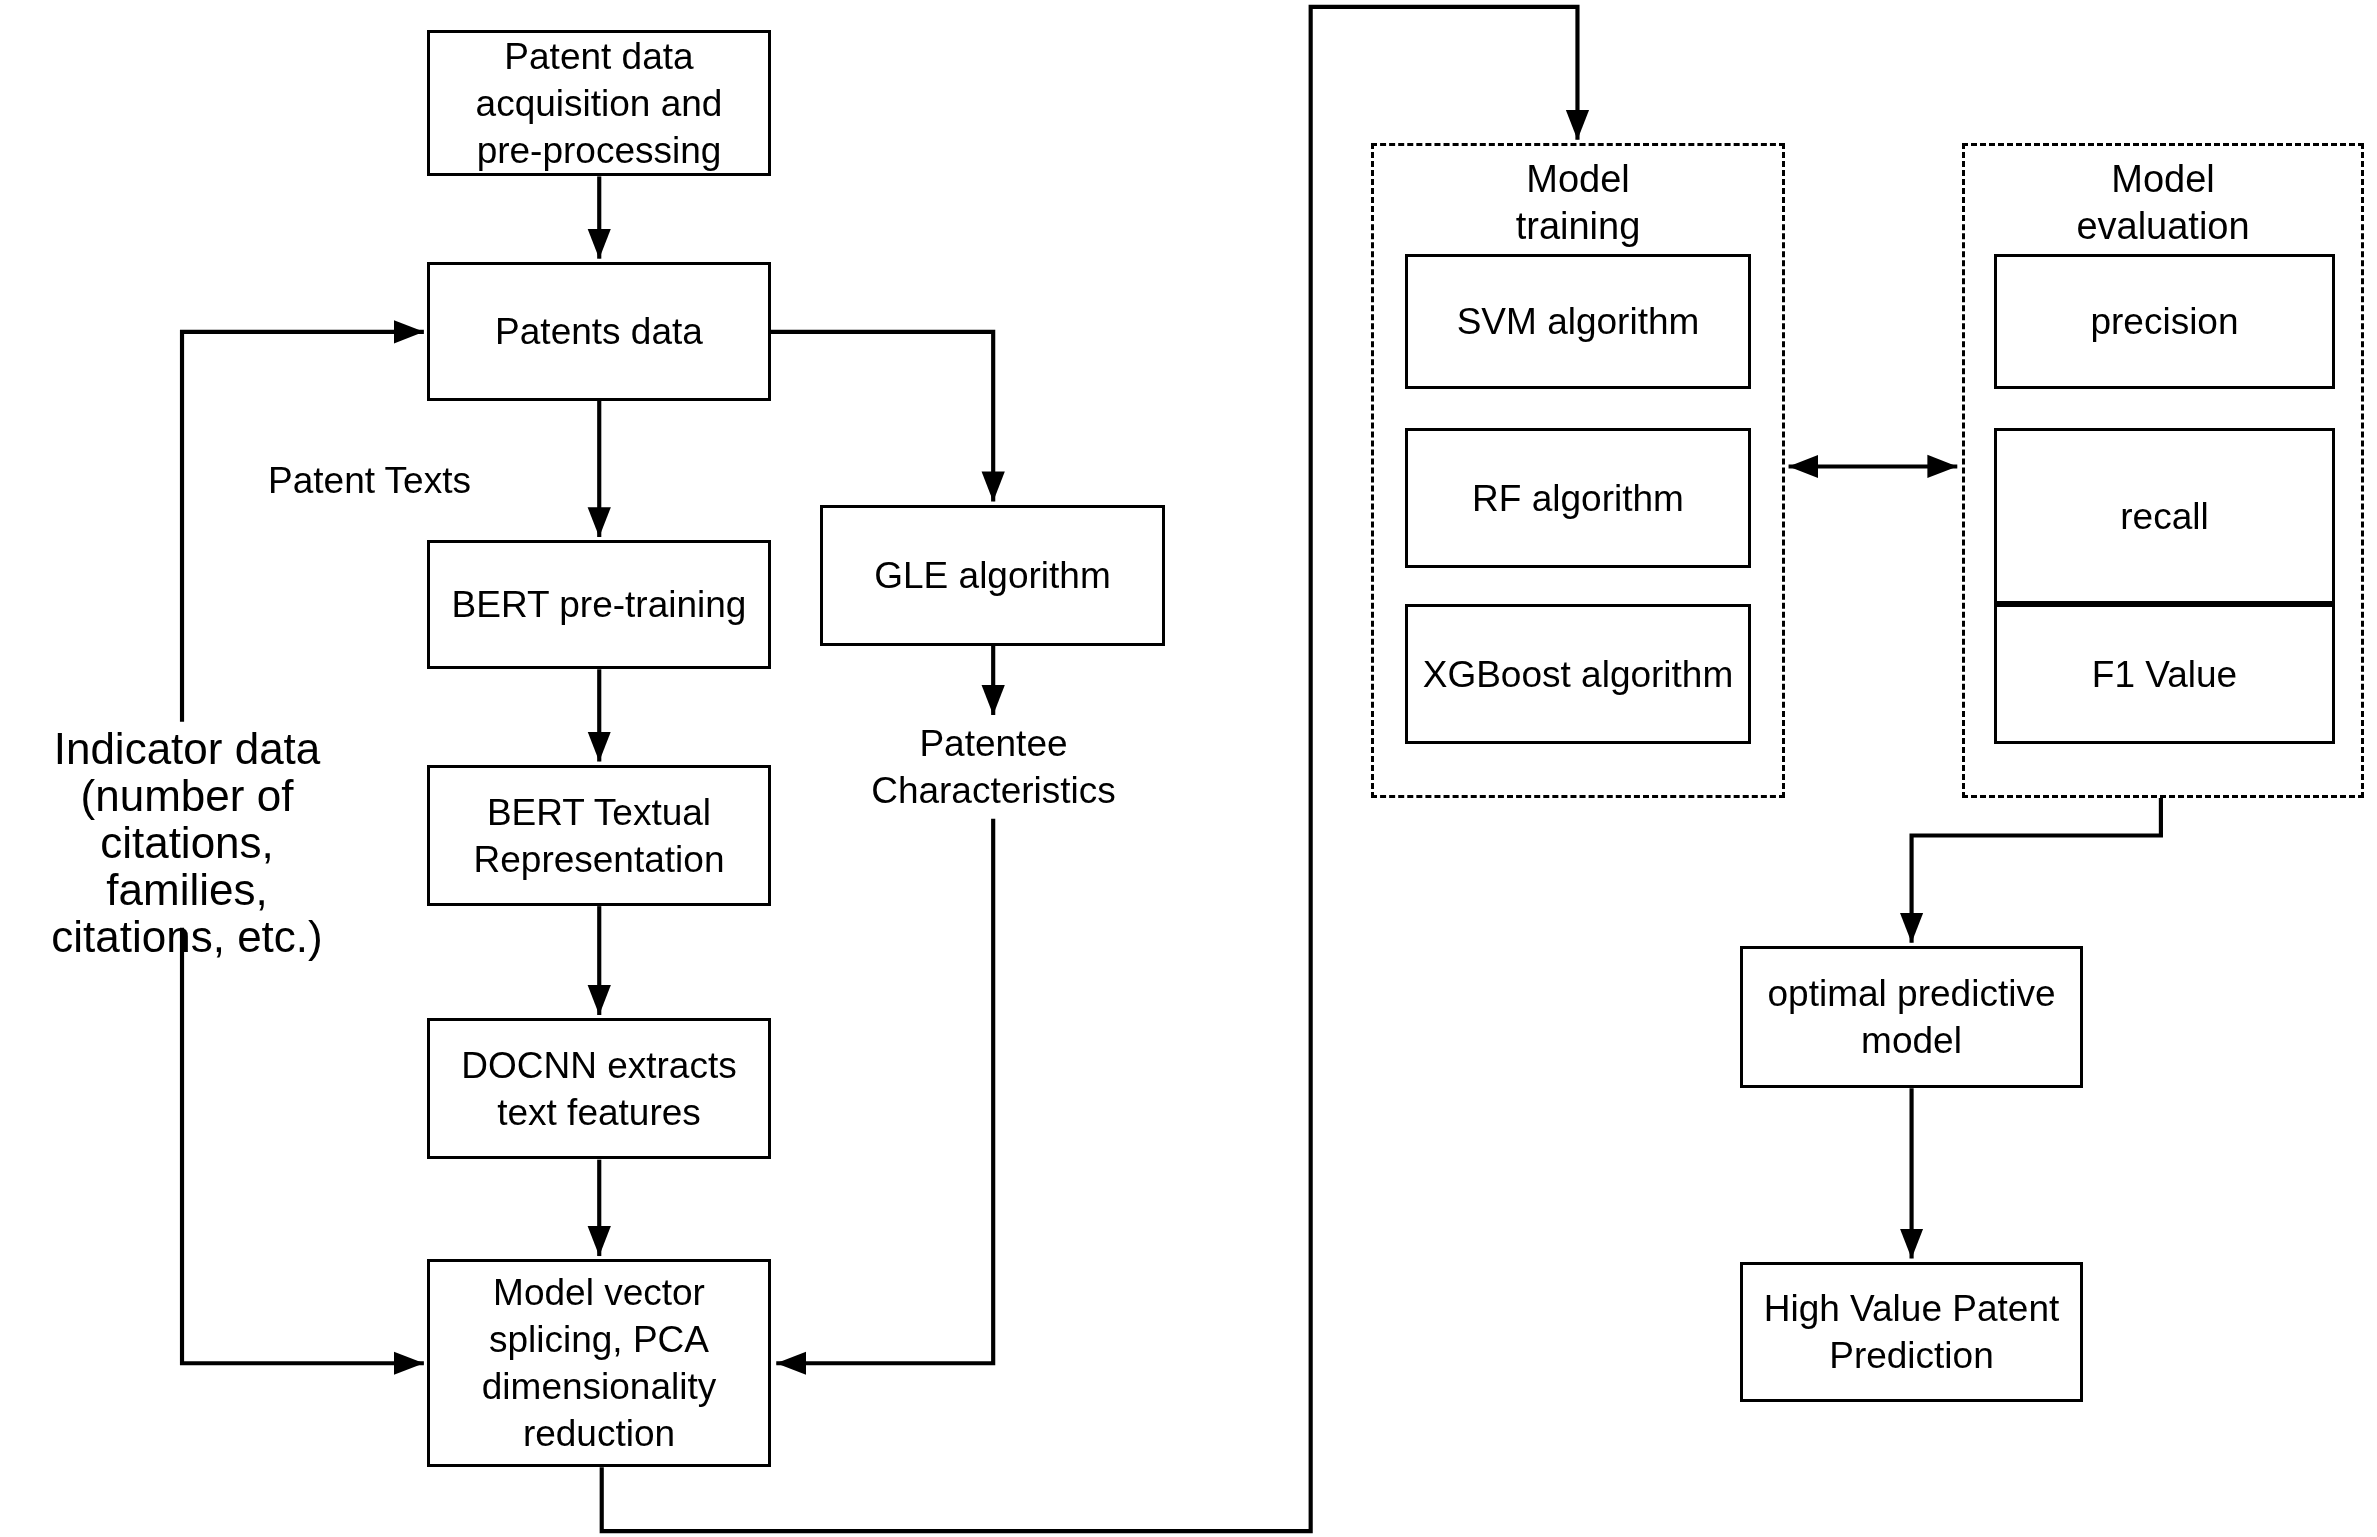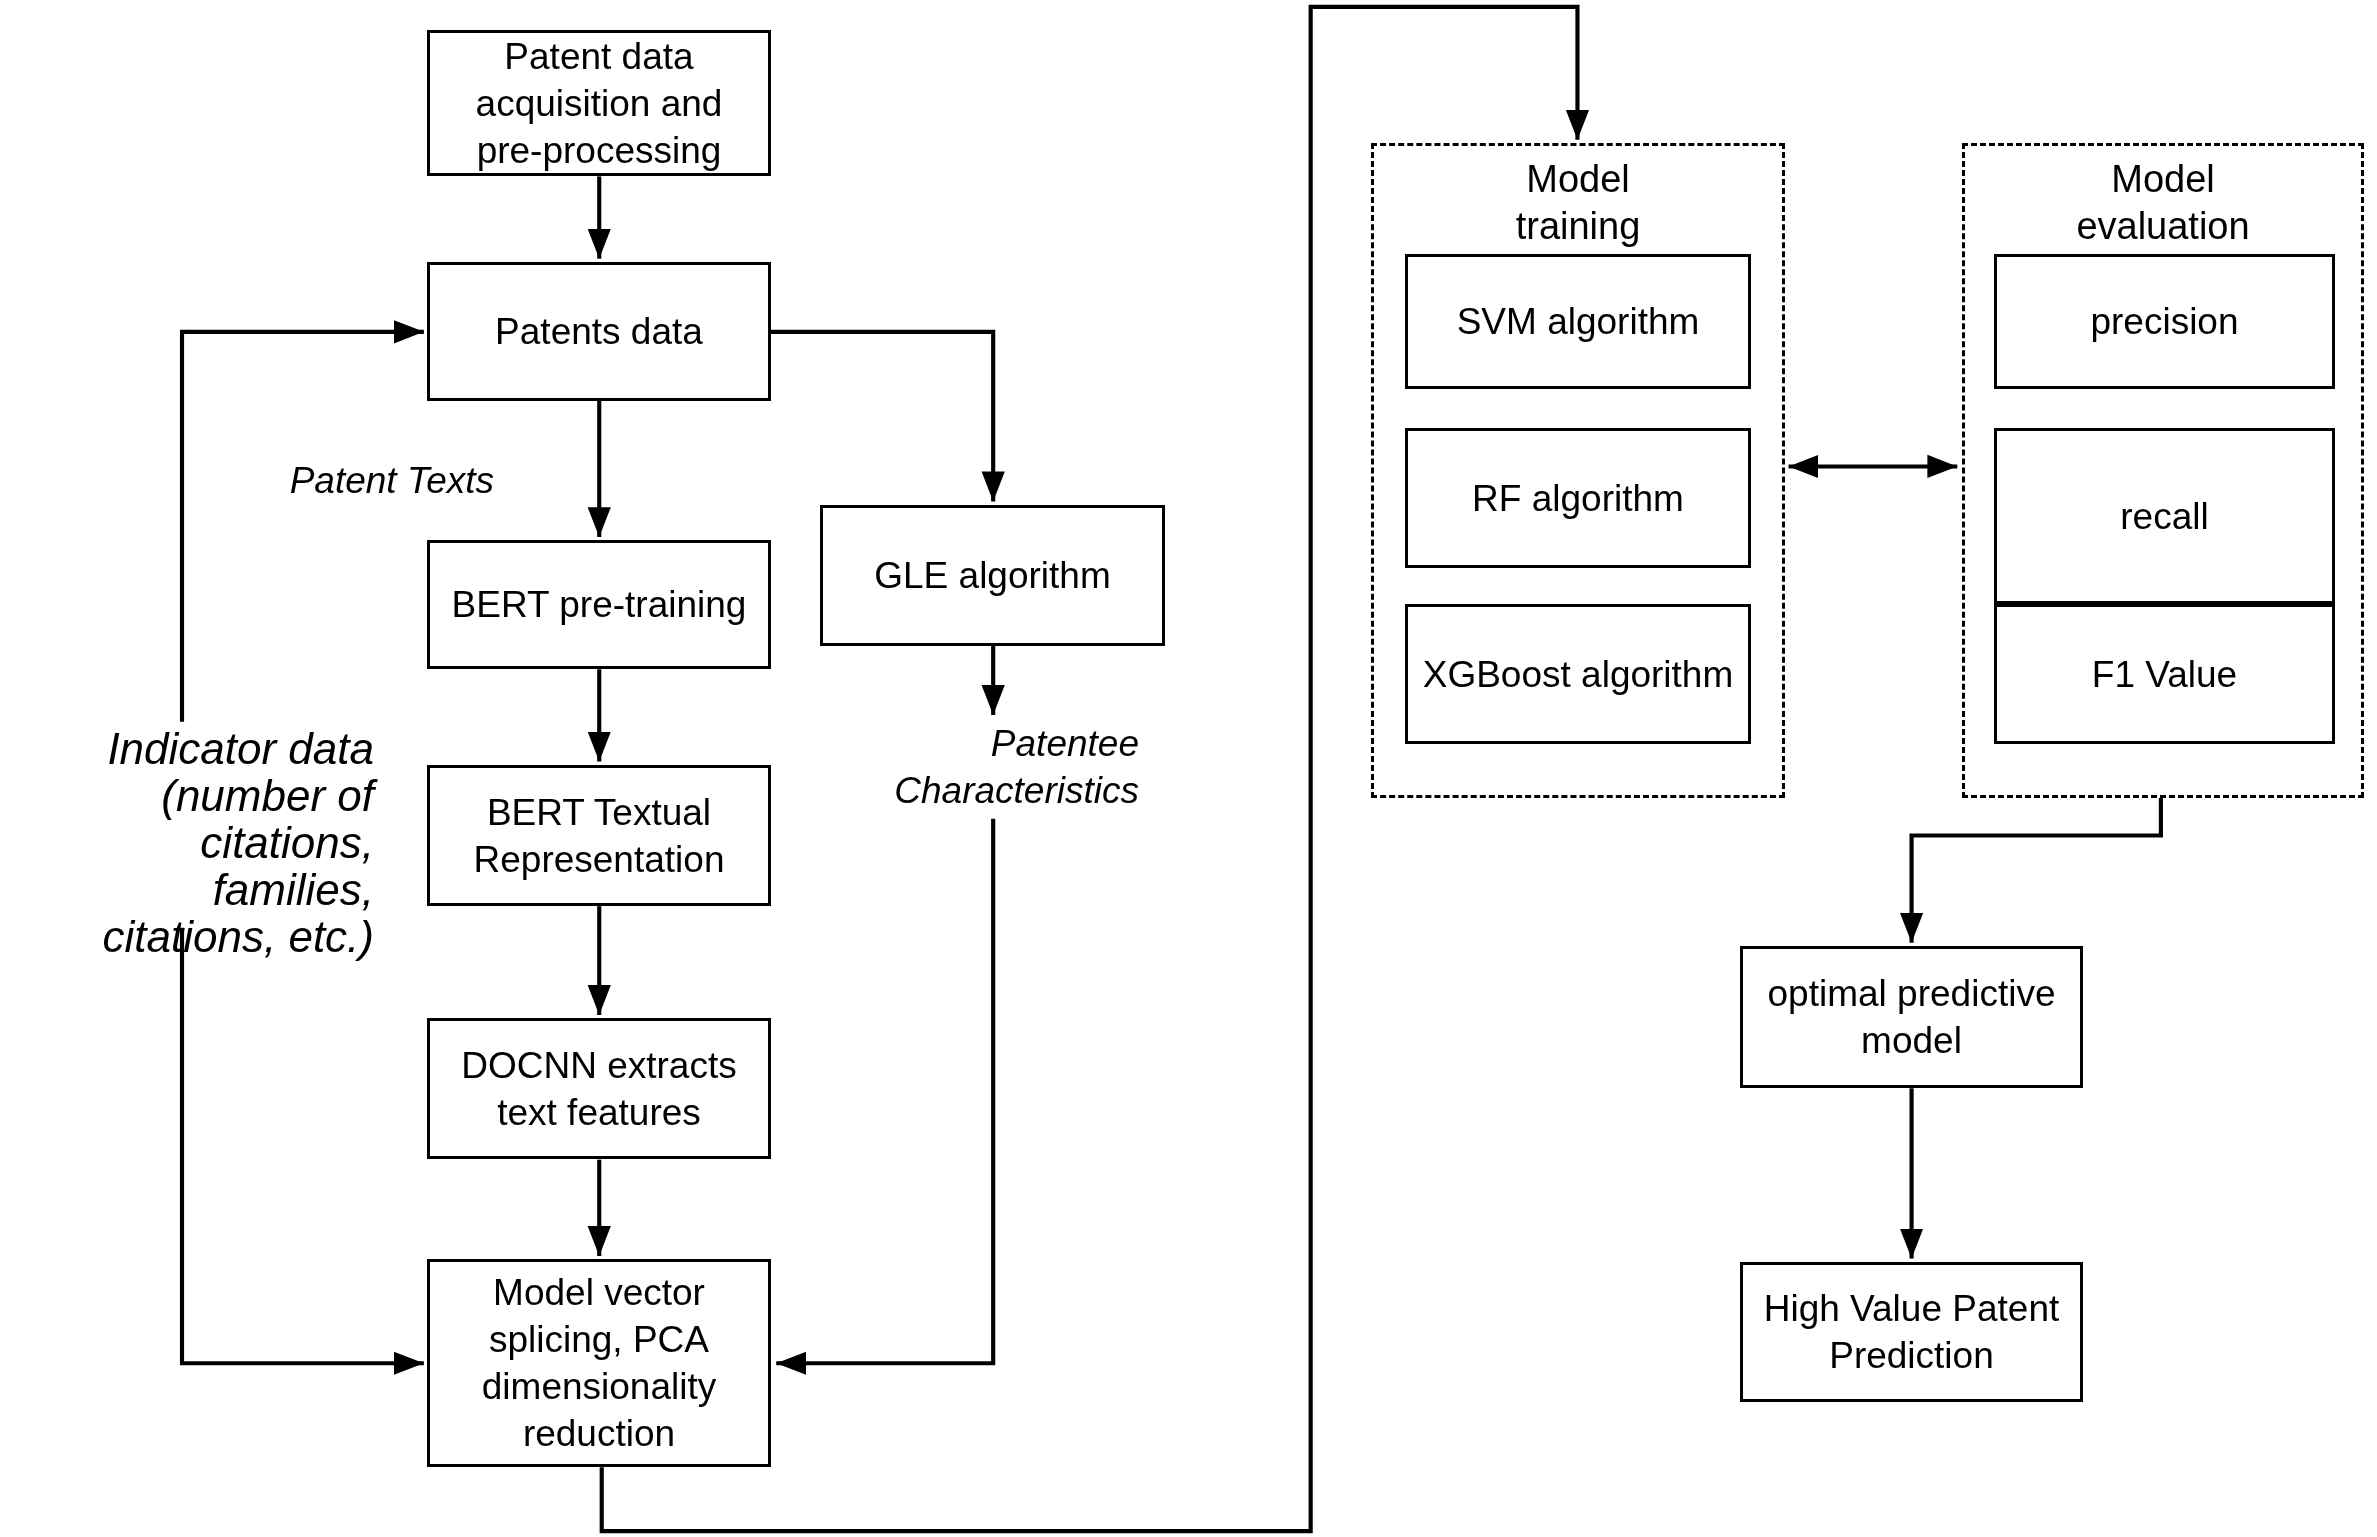--- a/index.html
+++ b/index.html
@@ -22,22 +22,22 @@
   .group{
     position:absolute;box-sizing:border-box;
     border:3.3px dashed #000000;background:transparent;
   }
   .group-title{
     position:absolute;top:10px;left:0;right:0;
     text-align:center;white-space:pre-line;
     font-size:38px;line-height:47px;
   }
   .annotation{
-    position:absolute;text-align:right;white-space:pre-line;
-    font-size:37px;line-height:47px;font-style:italic;
+    position:absolute;text-align:center;white-space:pre-line;
+    font-size:37px;line-height:47px;
   }
   .annotation.small{font-size:44px;}
 </style>
 </head>
 <body>
 
 <div class="canvas">
 
   <svg class="connectors" viewBox="0 0 2860 1850" fill="none" stroke="#000000" stroke-width="5">
     <defs>

